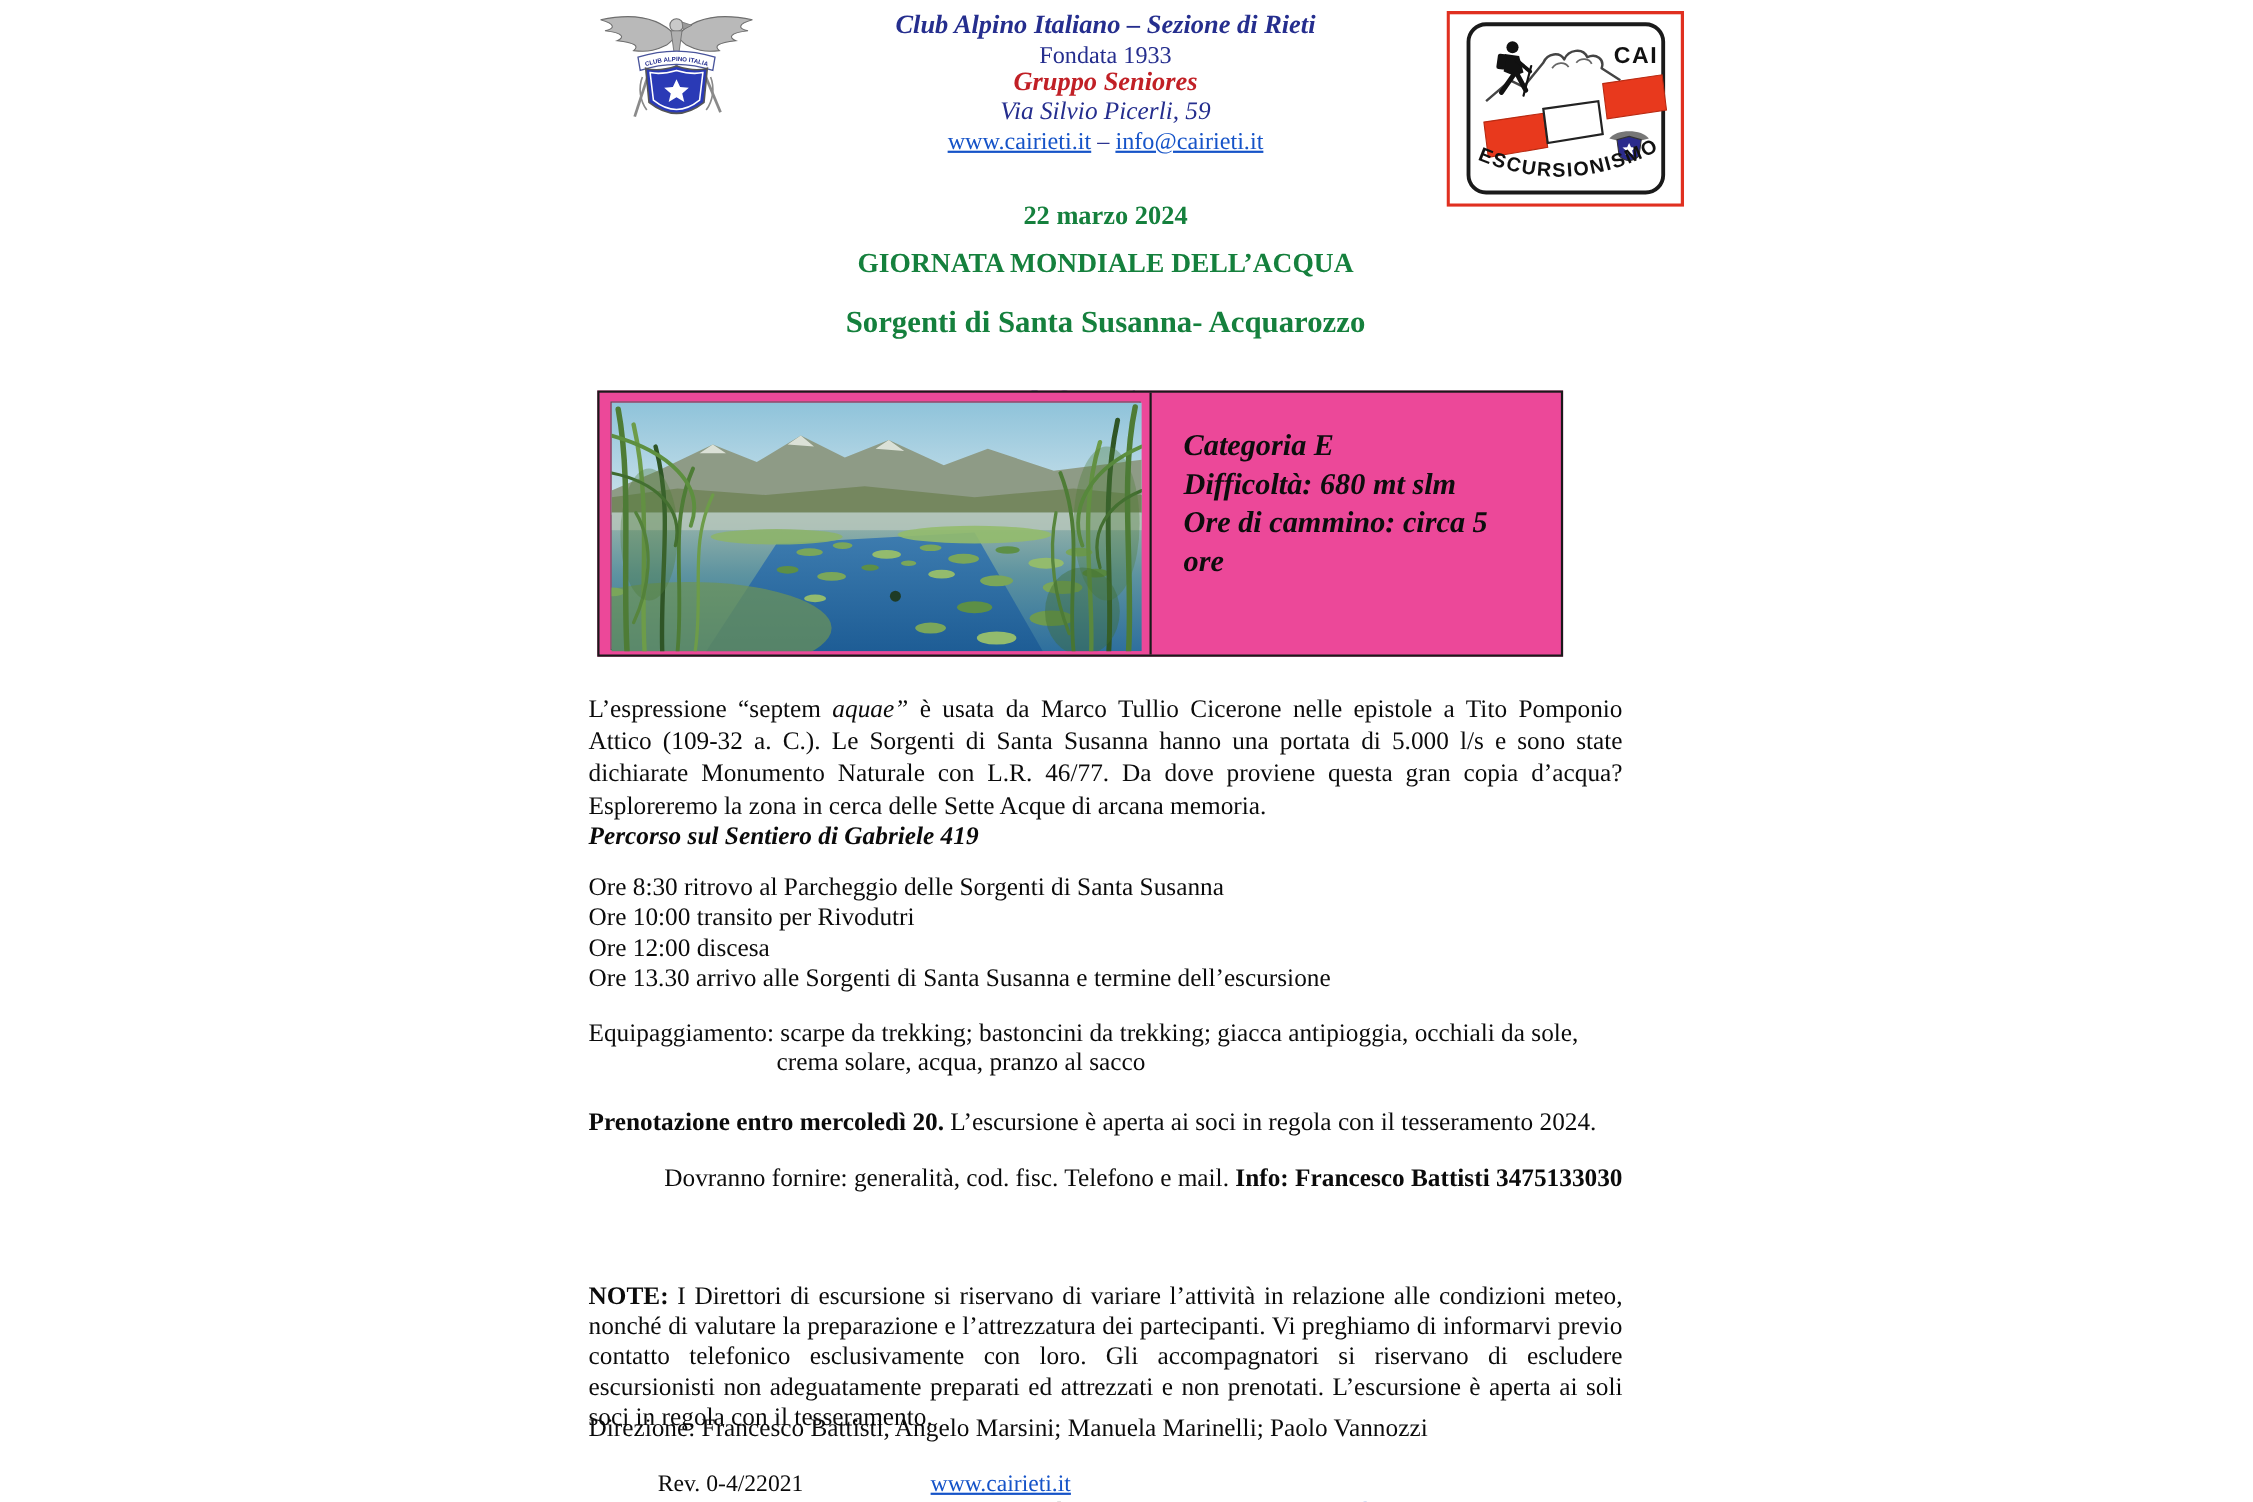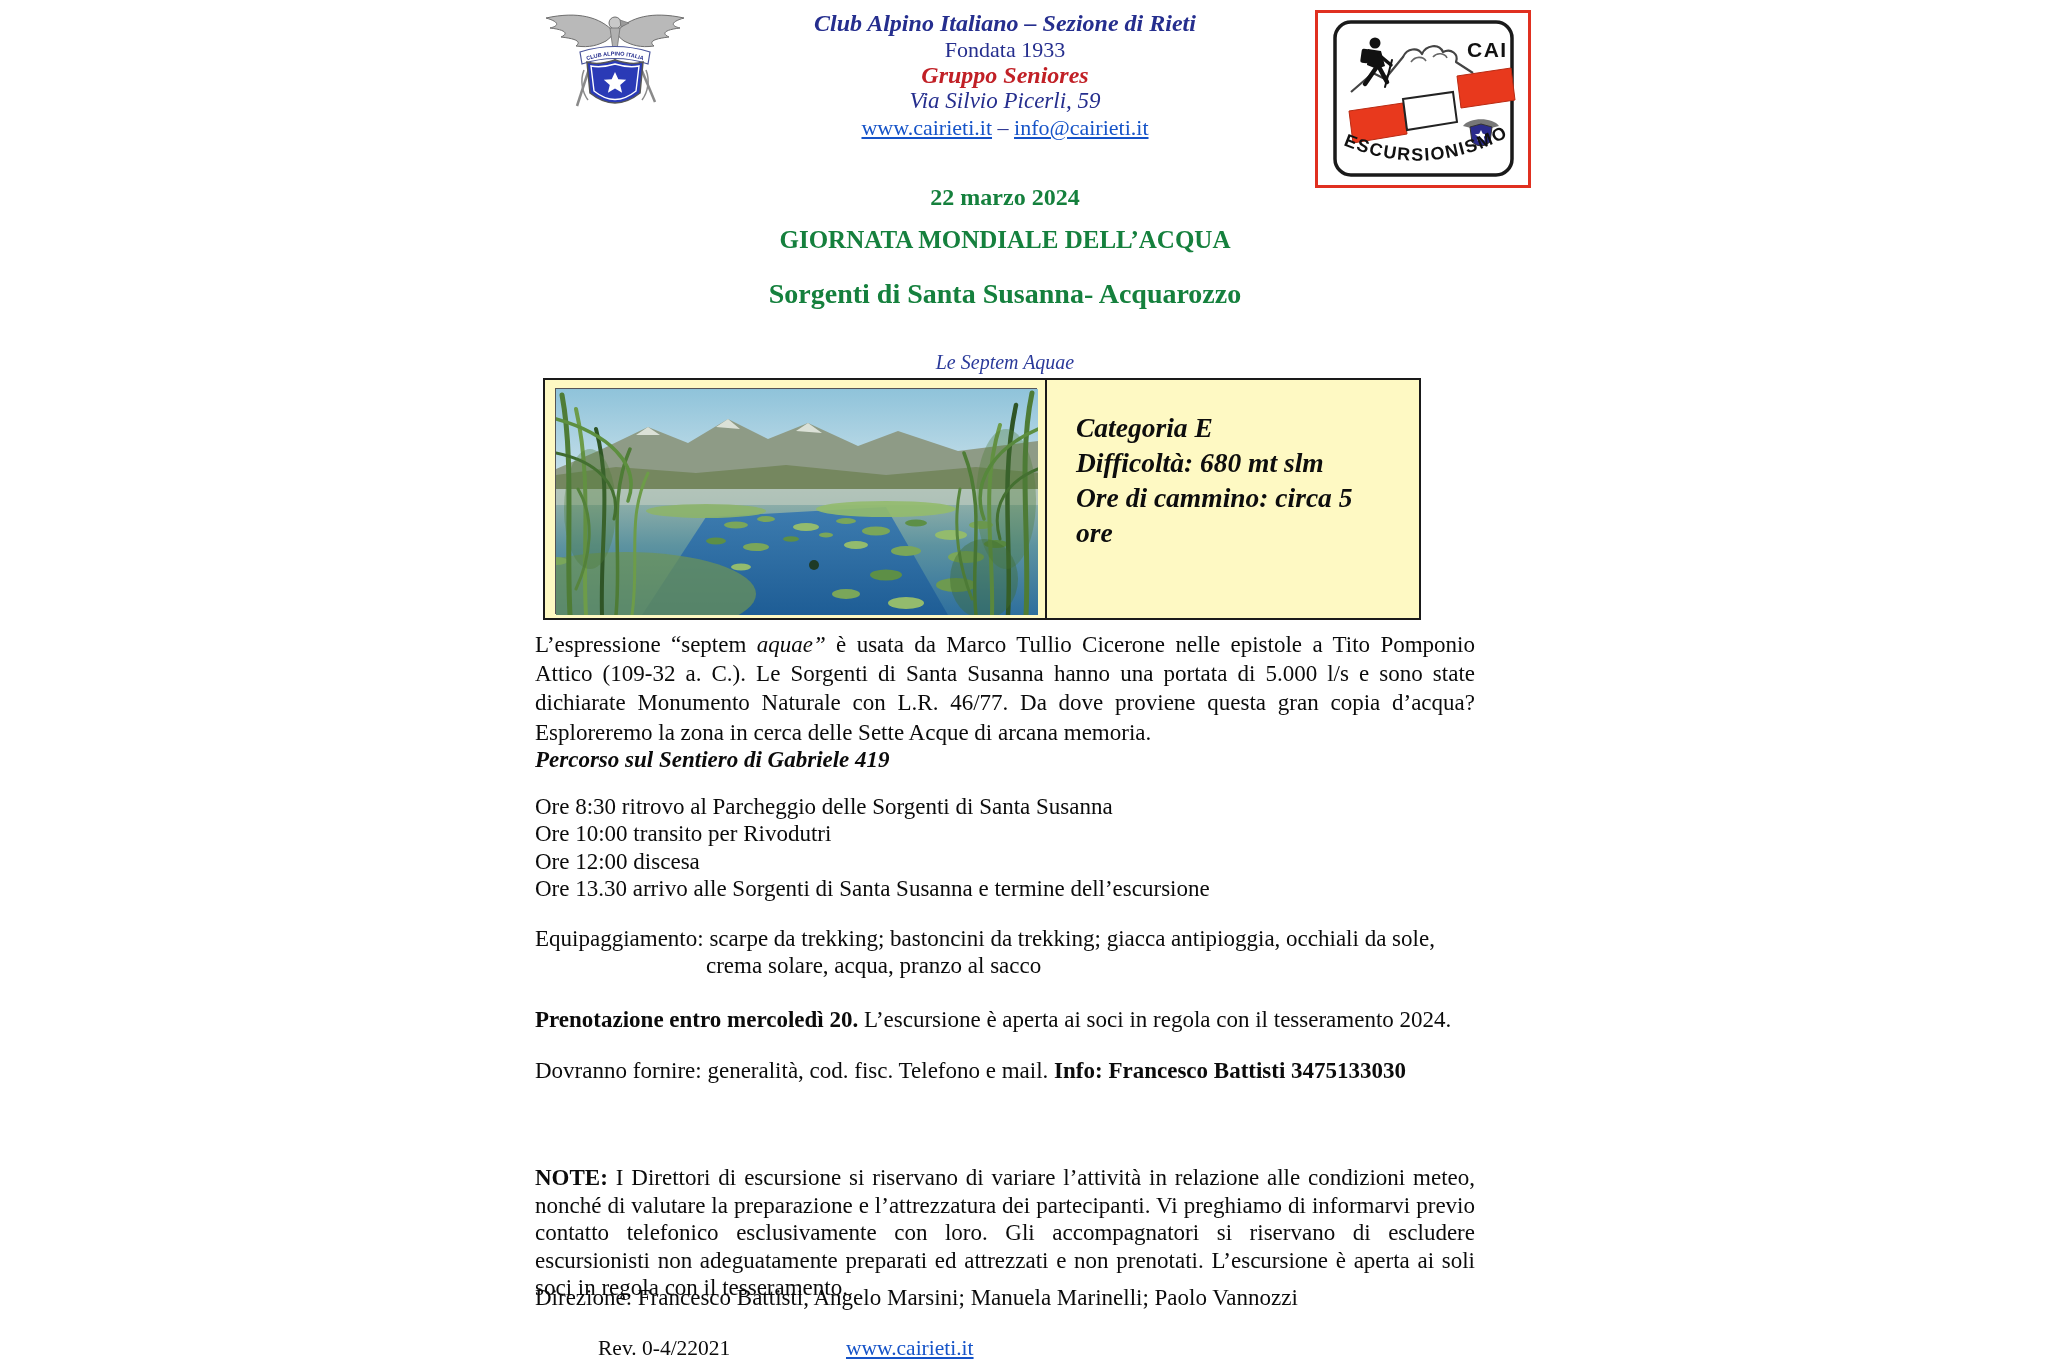--- a/index.html
+++ b/index.html
@@ -29,21 +29,21 @@
   
   #date-line        { top:184px; font-size:24px; font-weight:bold; }
   #event-title      { top:226px; font-size:25px; font-weight:bold; }
   #excursion-title  { top:278px; font-size:28px; font-weight:bold; }
   #excursion-sub    { top:311px; font-size:20px; font-style:italic; color:#2a3a9a;margin-top:40px; }
 
   
   #column { left:535px; top:0; width:940px; height:1365px; }
 
   
-  #info-table { left:8px; top:378px; width:878px; height:242px; border:2px solid #1a1a1a; background:#fef9c3;text-decoration:underline; }
+  #info-table { left:8px; top:355px; width:878px; height:242px; border:2px solid #1a1a1a; background:#ec4899;text-decoration:underline; }
   #photo-wrap { position:absolute; left:10px; top:8px; width:482px; height:226px; border:1px solid #555; }
   #photo-wrap svg { display:block; }
   #box-divider { position:absolute; left:500px; top:0; width:0; height:100%; border-left:2px solid #1a1a1a; }
   #info-text { position:absolute; left:531px; top:30px; width:345px; font-size:27.5px; font-weight:bold; font-style:italic; line-height:35px; color:#0d0d0d; }
 
   
   .body-text { font-size:23px; }
   #intro-par   { top:630px; width:940px; text-align:justify; line-height:29.2px; }
   #route-line  { top:747px; font-weight:bold; font-style:italic; }
   #schedule    { top:793px; line-height:27.4px; }
@@ -254,21 +254,21 @@
     <div id="equipment" class="abs body-text">
       <div>Equipaggiamento: scarpe da trekking; bastoncini da trekking; giacca antipioggia, occhiali da sole,</div>
       <div id="equip-l2">crema solare, acqua, pranzo al sacco</div>
     </div>
 
     <div id="booking" class="abs body-text">
       <b>Prenotazione entro mercoledì 20.</b><span> L’escursione è aperta ai soci in regola con il tesseramento 2024.</span>
     </div>
 
     <div id="non-members" class="abs body-text">
-      <div style="text-align:left"><span>Dovranno fornire: generalità, cod. fisc. Telefono e mail. </span><b>Info: Francesco Battisti 3475133030</b></div>
+      <div style="text-align:right"><span>Dovranno fornire: generalità, cod. fisc. Telefono e mail. </span><b>Info: Francesco Battisti 3475133030</b></div>
     </div>
 
     <div id="note-par" class="abs body-text">
       <b>NOTE:</b><span> I Direttori di escursione si riservano di variare l’attività in relazione alle condizioni meteo, nonché di valutare la preparazione e l’attrezzatura dei partecipanti. Vi preghiamo di informarvi previo contatto telefonico esclusivamente con loro. Gli accompagnatori si riservano di escludere escursionisti non adeguatamente preparati ed attrezzati e non prenotati. L’escursione è aperta ai soli soci in regola con il tesseramento.</span>
     </div>
 
     <div id="direction" class="abs body-text">Direzione: Francesco Battisti, Angelo Marsini; Manuela Marinelli; Paolo Vannozzi</div>
 
     <div id="footer-rev" class="abs">Rev. 0-4/22021</div>
     <div id="footer-line" class="abs">

